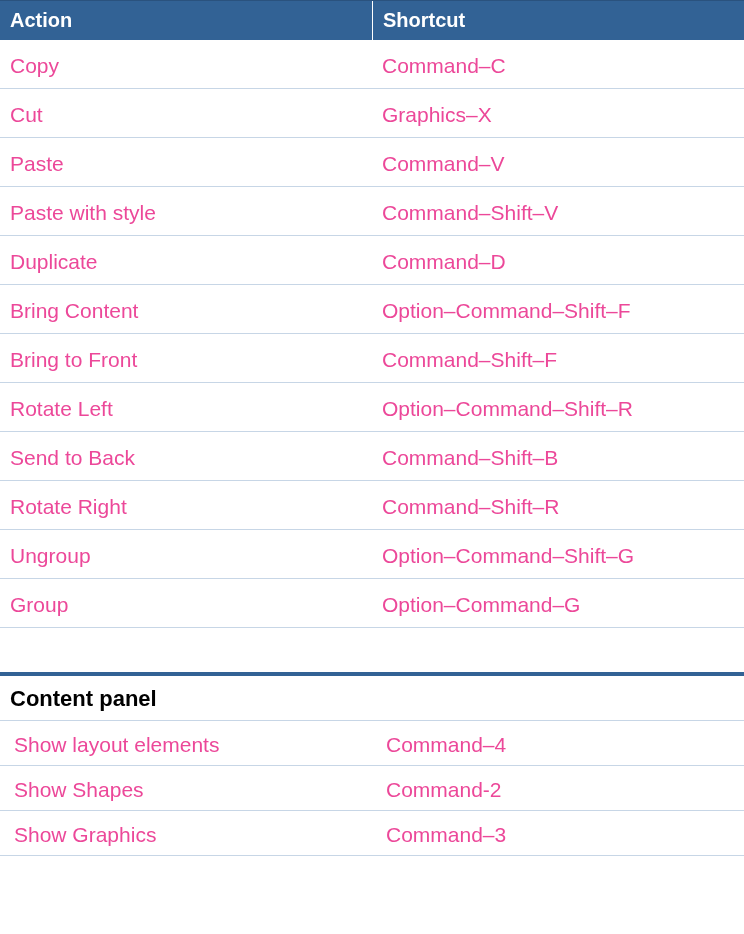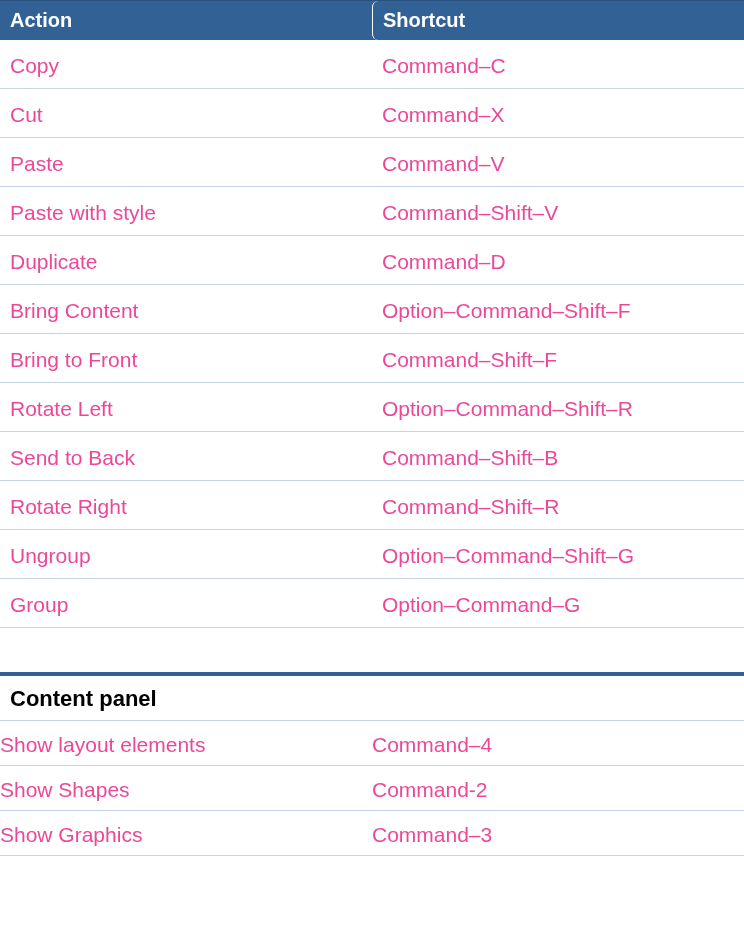--- a/index.html
+++ b/index.html
@@ -17,21 +17,21 @@
       border-top: 1px solid #2a527e;
     }
     .header-cell {
       padding: 8px 10px;
       font-weight: 700;
       font-size: 20px;
       border-left: 1px solid #fff;
     }
     .header-cell:first-child { border-left: none; }
     .col-action { width: 372px; flex: 0 0 372px; }
-    .col-shortcut { flex: 1; border-radius: 6px; }
+    .col-shortcut { flex: 1; }
     .section-title {
       font-weight: 700;
       font-size: 22px;
       padding: 10px 10px 8px;
       border-bottom: 1px solid #c7d6e6;
     }
     .divider {
       height: 4px;
       border-top: 4px solid #326295;
       margin-top: 44px;
@@ -39,41 +39,41 @@
     .row {
       display: flex;
       border-bottom: 1px solid #c7d6e6;
     }
     .cell {
       padding: 14px 10px 10px;
       font-size: 21px;
       font-weight: 400;
       color: #ec4899;
     }
-    .tbody2 .cell { padding: 12px 0 8px; }
+    .tbody2 .cell { padding: 12px 14px 8px; }
   </style>
 </head>
 <body>
 
 <div class="table">
 
   <div class="header-row">
     <div class="header-cell col-action">Action</div>
     <div class="header-cell col-shortcut">Shortcut</div>
   </div>
 
 
   <div class="tbody1">
     <div class="row">
         <div class="cell col-action">Copy</div>
         <div class="cell col-shortcut">Command–C</div>
       </div>
     <div class="row">
         <div class="cell col-action">Cut</div>
-        <div class="cell col-shortcut">Command–X</div>
+        <div class="cell col-shortcut">Graphics–X</div>
       </div>
     <div class="row">
         <div class="cell col-action">Paste</div>
         <div class="cell col-shortcut">Command–V</div>
       </div>
     <div class="row">
         <div class="cell col-action">Paste with style</div>
         <div class="cell col-shortcut">Command–Shift–V</div>
       </div>
     <div class="row">

